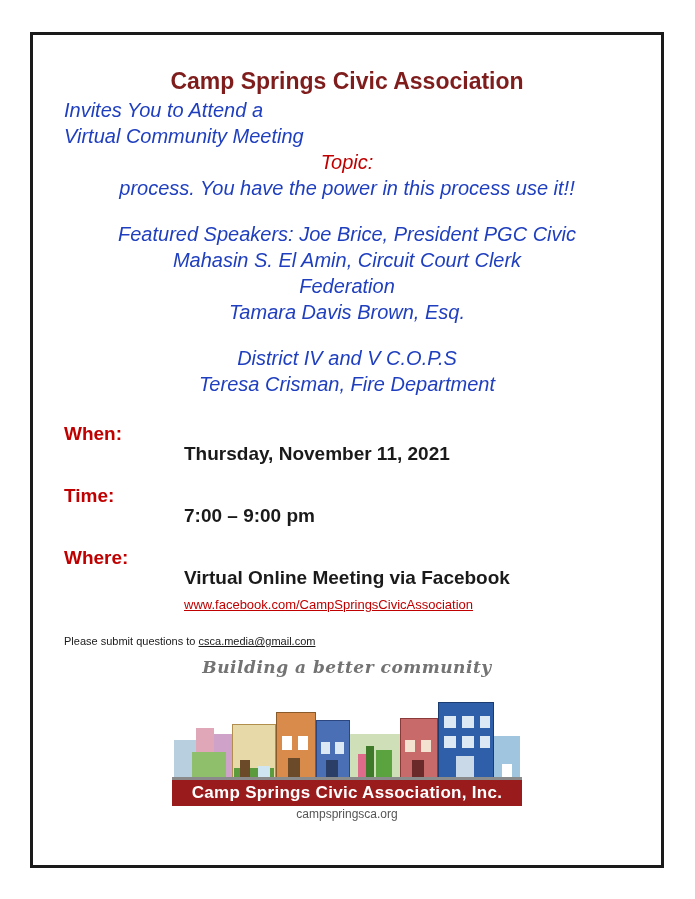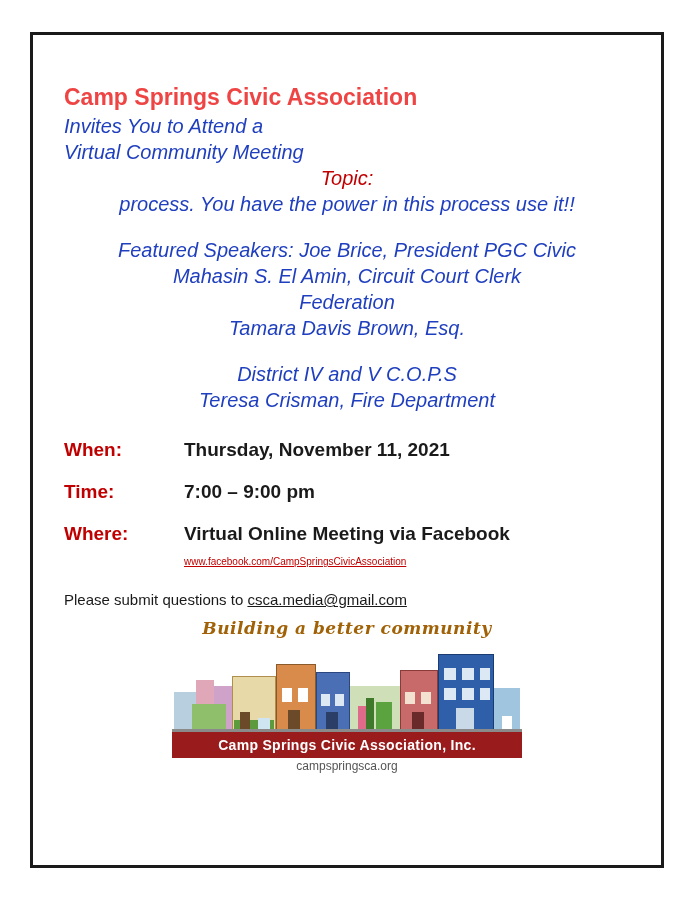--- a/index.html
+++ b/index.html
@@ -32,27 +32,26 @@
   .content {
     position: absolute;
     left: 36px;
     top: 38px;
     width: 622px;
     height: 824px;
     box-sizing: border-box;
     padding: 30px 28px 10px 28px;
   }
   .heading {
-    text-align: left;
+    text-align: center;
     font-weight: bold;
     font-size: 23px;
-    color: #ef4444;
+    color: #7f1d1d;
     letter-spacing: 0px;
     margin-bottom: 3px;
-    margin-top: 16px;
   }
   .blue-line {
     text-align: left;
     font-style: italic;
     font-size: 20px;
     color: #1f3fbf;
     line-height: 1.28;
   }
   .topic-word {
     text-align: center;
@@ -81,33 +80,34 @@
     color: #c00000;
     font-size: 19px;
     font-weight: bold;
     width: 120px;
     flex: 0 0 120px;
   }
   .detail-value {
     color: #1a1a1a;
     font-size: 19px;
     font-weight: bold;
+    margin-top: 20px;
   }
   .link-line {
     text-align: left;
     padding-left: 120px;
     margin-top: -14px;
     margin-bottom: 22px;
   }
   .link {
     color: #c00000;
-    font-size: 10px;
+    font-size: 13px;
   }
   .question-line {
-    font-size: 15px;
+    font-size: 11px;
     color: #1a1a1a;
     margin-top: 4px;
     margin-bottom: 6px;
   }
   .email-link {
     color: #1a1a1a;
     text-decoration: underline;
   }
 
   
@@ -115,38 +115,38 @@
     position: relative;
     width: 350px;
     margin: 10px auto 0 auto;
   }
   .logo-tagline {
     text-align: center;
     font-family: "DejaVu Serif", serif;
     font-style: italic;
     font-weight: bold;
     font-size: 17px;
-    color: #a16207;
+    color: #737373;
     letter-spacing: 0.5px;
-    margin-bottom: 2px;
+    margin-bottom: 11px;
   }
   .cityscape {
     position: relative;
     width: 350px;
     height: 92px;
     background: #ffffff;
     overflow: hidden;
   }
   .bldg { position: absolute; bottom: 0; }
   .logo-banner {
     width: 350px;
     height: 26px;
     background: #9a1b1b;
     color: #ffffff;
-    font-size: 14px;
+    font-size: 17px;
     font-weight: bold;
     text-align: center;
     line-height: 26px;
     letter-spacing: 0.3px;
   }
   .logo-sub {
     text-align: center;
     font-size: 12px;
     color: #555;
     margin-top: 1px;

